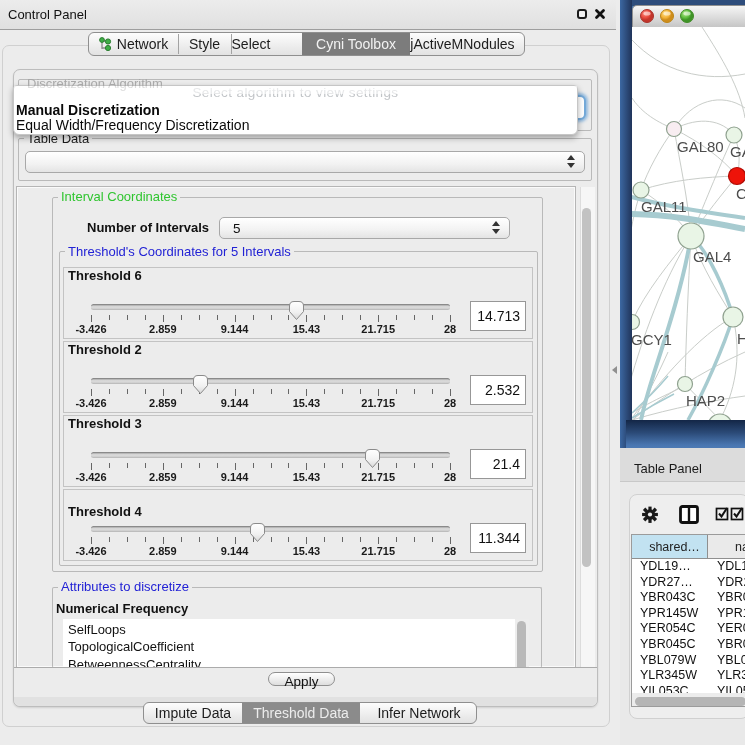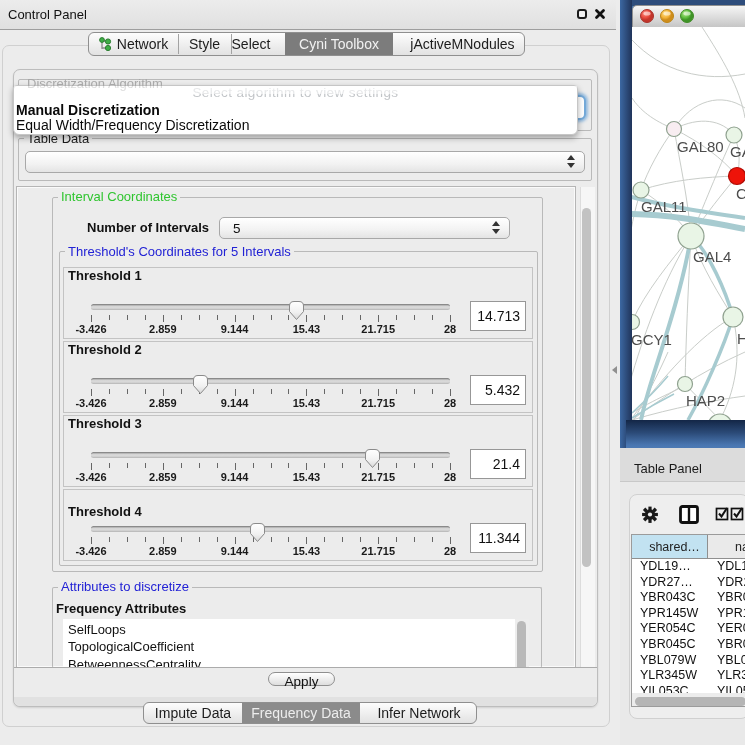--- a/index.html
+++ b/index.html
@@ -37,21 +37,21 @@
         <path d="M3,3 L3,12 M3,4 L8,4 M3,11 L8,11" stroke="#8a8a8a" stroke-width="1.3" fill="none"></path>
         <circle cx="3" cy="3" r="2.4" fill="#3fae46" stroke="#2c7d31"></circle>
         <circle cx="9" cy="4.5" r="2.6" fill="#3fae46" stroke="#2c7d31"></circle>
         <circle cx="9" cy="11" r="2.6" fill="#3fae46" stroke="#2c7d31"></circle>
       </svg>
     Network</div>
   <div class="vsep" style="left:89px;"></div>
   <div class="seg" style="left:89px;width:53px;">Style</div>
   <div class="vsep" style="left:142px;"></div>
   <div class="seg" style="left:142px;width:40px;">Select</div>
-  <div class="seg" style="left:196px;width:108px;background:#7c7c7c;color:#f2f2f2;">Cyni Toolbox</div>
+  <div class="seg" style="left:213px;width:108px;background:#7c7c7c;color:#f2f2f2;">Cyni Toolbox</div>
   <div class="seg" style="left:310px;width:127px;">jActiveMNodules</div>
 </div>
 
 <div class="abs" style="left:2px;top:45px;width:608px;height:682px;border:1px solid #d0d0d0;border-radius:7px;background:#ececec;box-sizing:border-box;"></div>
 
 <div class="abs" style="left:13px;top:69px;width:585px;height:638px;border:1px solid #bdbdbd;border-radius:7px;background:#ececec;box-sizing:border-box;box-shadow:0 1px 2px rgba(0,0,0,0.12);"></div>
 <div class="abs" style="left:14px;top:697px;width:583px;height:9px;background:#e1e1e1;border-radius:0 0 7px 7px;"></div>
 
 <div class="grp" style="left:18px;top:79px;width:574px;height:52px;"></div>
 <div class="abs" style="left:24px;top:95px;width:562px;height:25px;border-radius:6px;background:#fff;border:2px solid #74a9d8;box-shadow:0 0 3px 2px rgba(100,160,215,.65);box-sizing:border-box;"></div>
@@ -76,21 +76,21 @@
   <div class="stepper">
       <div class="up"></div>
       <div class="dn"></div>
     </div>
 </div>
 
 <div class="grp" style="left:59px;top:251px;width:479px;height:315px;"></div>
 <div class="grplbl liBlue" style="left:65px;top:245px;">Threshold's Coordinates for 5 Intervals</div>
 
 <div class="tbox" style="left:63px;top:267px;width:470px;height:72px;"></div>
-<div class="ttl" style="left:68px;top:268px;">Threshold 1</div>
+<div class="ttl" style="left:68px;top:268px;">Threshold 6</div>
 <div class="track" style="left:91px;top:304px;width:359px;"></div>
 <div class="tick" style="left:91.0px;top:315px;height:7px;"></div>
 <div class="tick" style="left:109.0px;top:315px;height:5px;"></div>
 <div class="tick" style="left:126.9px;top:315px;height:5px;"></div>
 <div class="tick" style="left:144.8px;top:315px;height:5px;"></div>
 <div class="tick" style="left:162.8px;top:315px;height:7px;"></div>
 <div class="tick" style="left:180.8px;top:315px;height:5px;"></div>
 <div class="tick" style="left:198.7px;top:315px;height:5px;"></div>
 <div class="tick" style="left:216.7px;top:315px;height:5px;"></div>
 <div class="tick" style="left:234.6px;top:315px;height:7px;"></div>
@@ -157,21 +157,21 @@
 <svg class="abs" style="left:191.8px;top:374px;" width="17" height="21">
     <defs>
       <linearGradient id="thg341" x1="0" y1="0" x2="0" y2="1">
         <stop offset="0%" stop-color="#ffffff"></stop>
         <stop offset="60%" stop-color="#f0f0f0"></stop>
         <stop offset="100%" stop-color="#d8d8d8"></stop>
       </linearGradient>
     </defs>
     <path d="M1.5,6 Q1.5,1.5 6,1.5 L11,1.5 Q15.5,1.5 15.5,6 L15.5,11.5 L8.5,19.5 L1.5,11.5 Z" fill="url(#thg341)" stroke="#8a8a8a" stroke-width="1"></path>
   </svg>
-<div class="vbox" style="left:470px;top:375px;">5.432</div>
+<div class="vbox" style="left:470px;top:375px;">2.532</div>
 
 <div class="tbox" style="left:63px;top:415px;width:470px;height:72px;"></div>
 <div class="ttl" style="left:68px;top:416px;">Threshold 3</div>
 <div class="track" style="left:91px;top:452px;width:359px;"></div>
 <div class="tick" style="left:91.0px;top:463px;height:7px;"></div>
 <div class="tick" style="left:109.0px;top:463px;height:5px;"></div>
 <div class="tick" style="left:126.9px;top:463px;height:5px;"></div>
 <div class="tick" style="left:144.8px;top:463px;height:5px;"></div>
 <div class="tick" style="left:162.8px;top:463px;height:7px;"></div>
 <div class="tick" style="left:180.8px;top:463px;height:5px;"></div>
@@ -245,36 +245,36 @@
         <stop offset="60%" stop-color="#f0f0f0"></stop>
         <stop offset="100%" stop-color="#d8d8d8"></stop>
       </linearGradient>
     </defs>
     <path d="M1.5,6 Q1.5,1.5 6,1.5 L11,1.5 Q15.5,1.5 15.5,6 L15.5,11.5 L8.5,19.5 L1.5,11.5 Z" fill="url(#thg489)" stroke="#8a8a8a" stroke-width="1"></path>
   </svg>
 <div class="vbox" style="left:470px;top:523px;">11.344</div>
 
 <div class="grp" style="left:52px;top:587px;width:490px;height:81px;border-bottom:none;"></div>
 <div class="grplbl liBlue" style="left:58px;top:580px;">Attributes to discretize</div>
-<div class="ttl" style="left:56px;top:601px;">Frequency Attributes</div>
+<div class="ttl" style="left:56px;top:601px;">Numerical Frequency</div>
 <div class="abs" style="left:63px;top:619px;width:452px;height:48px;background:#fff;overflow:hidden;">
   <div style="font-size:13px;color:#111;padding-left:5px;line-height:17.4px;padding-top:2px;">SelfLoops<br>TopologicalCoefficient<br>BetweennessCentrality</div>
 </div>
 <div class="abs" style="left:515px;top:619px;width:14px;height:48px;background:#ededed;"></div>
 <div class="abs" style="left:517px;top:621px;width:9px;height:46px;background:#b9b9b9;border-radius:4.5px 4.5px 0 0;"></div>
 <div class="abs" style="left:14px;top:667px;width:583px;height:1px;background:#ababab;"></div>
 
 <div class="abs" style="left:580px;top:187px;width:14px;height:480px;background:#f6f6f6;border-left:1px solid #dcdcdc;"></div>
 <div class="abs" style="left:582px;top:208px;width:9px;height:359px;background:#c2c2c2;border-radius:4.5px;"></div>
 
 <div class="abs" style="left:268px;top:672px;width:67px;height:14px;border:1px solid #8f8f8f;border-radius:10px;background:linear-gradient(#ffffff,#dedede);box-sizing:border-box;text-align:center;line-height:17px;font-size:13.5px;color:#111;">Apply</div>
 
 <div class="abs" style="left:143px;top:702px;width:334px;height:22px;border:1px solid #8f8f8f;border-radius:6px;background:linear-gradient(#fdfdfd,#e2e2e2);box-sizing:border-box;font-size:14px;">
   <div class="seg" style="left:0;width:98px;">Impute Data</div>
-  <div class="seg" style="left:98px;width:118px;background:#8b8b8b;color:#ededed;">Frequency Data</div>
+  <div class="seg" style="left:98px;width:118px;background:#8b8b8b;color:#ededed;">Threshold Data</div>
   <div class="seg" style="left:216px;width:118px;">Infer Network</div>
 </div>
 
 <div class="abs" style="left:13px;top:85px;width:565px;height:50px;background:#fff;border:1px solid #c6c6c6;border-radius:4px 4px 6px 6px;box-shadow:0 3px 6px rgba(0,0,0,.32);box-sizing:border-box;z-index:5;"></div>
 <div class="abs" style="left:13px;top:85px;width:565px;height:15px;z-index:6;text-align:center;font-size:13.5px;letter-spacing:0.4px;color:#c2c5c8;">Select algorithm to view settings</div>
 <div class="abs" style="left:16px;top:102px;z-index:6;font-size:14px;font-weight:bold;color:#0a0a0a;">Manual Discretization</div>
 <div class="abs" style="left:16px;top:117px;z-index:6;font-size:14px;color:#0a0a0a;">Equal Width/Frequency Discretization</div>
 <div class="abs" style="left:27px;top:76px;z-index:7;font-size:13px;color:#a8a8a8;">Discretization Algorithm</div>
 <div class="abs" style="left:14px;top:86px;width:563px;height:8px;background:rgba(255,255,255,0.6);z-index:8;"></div>
 

